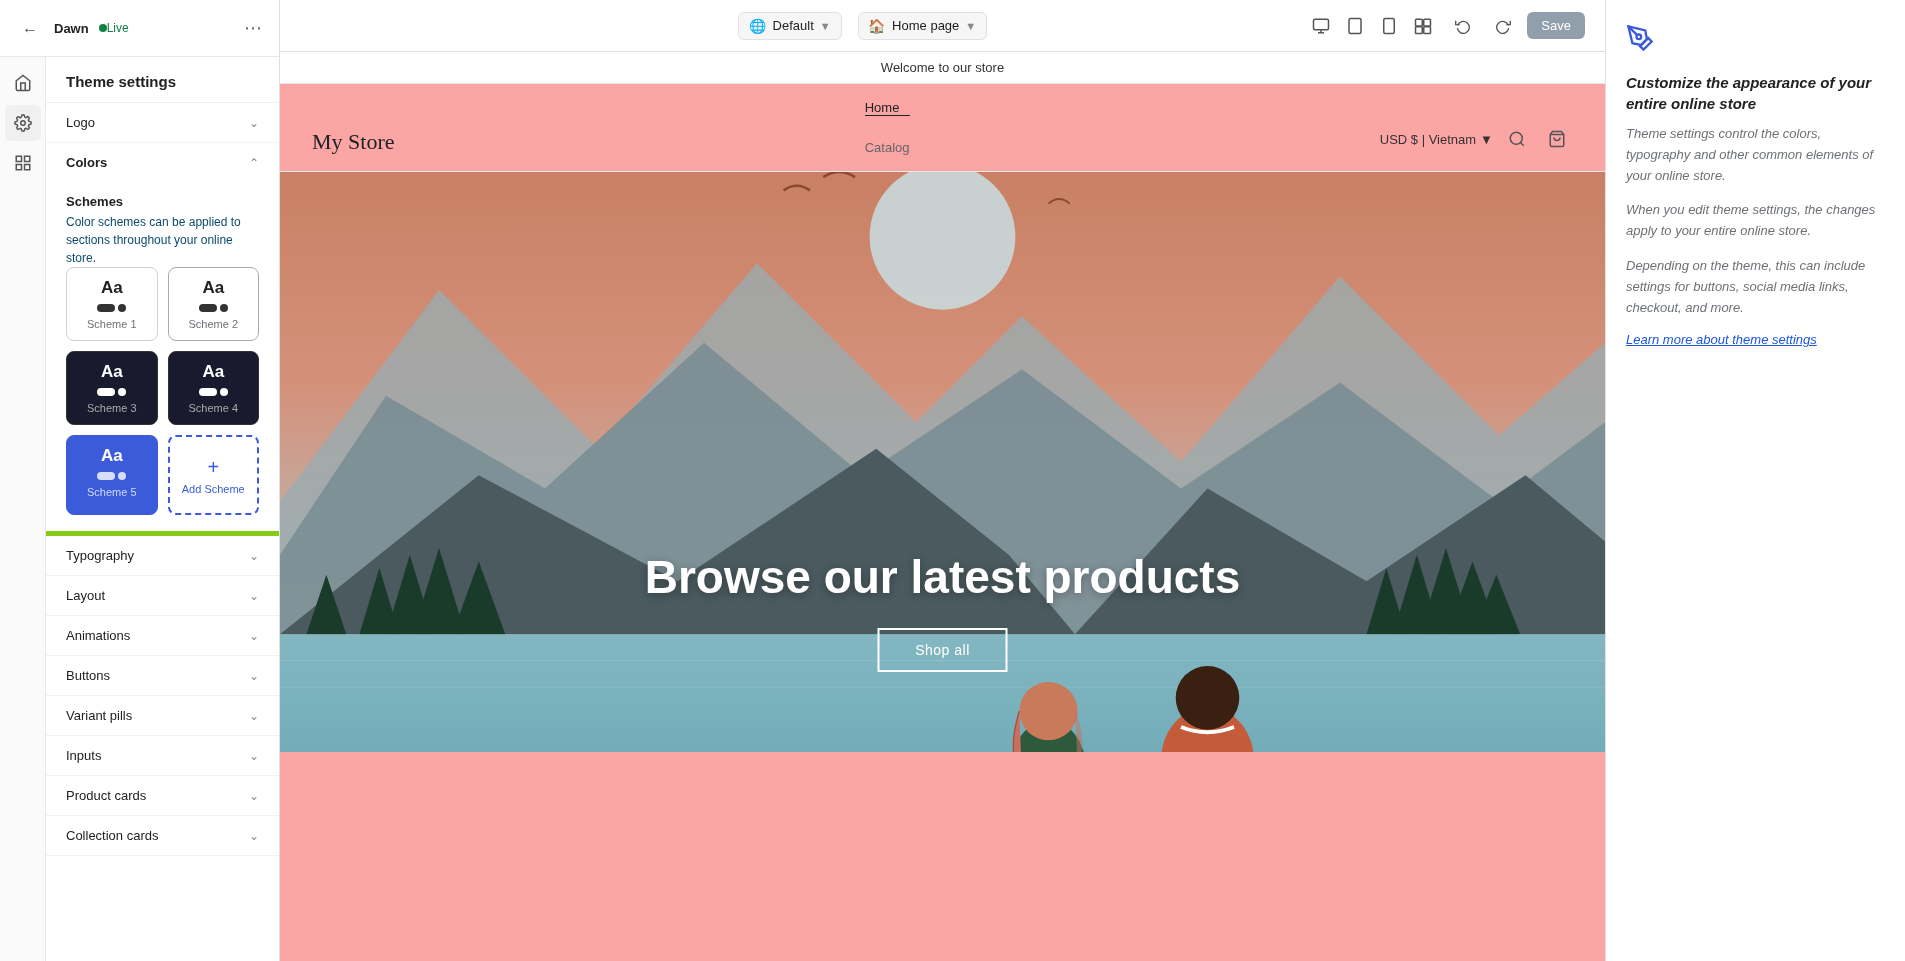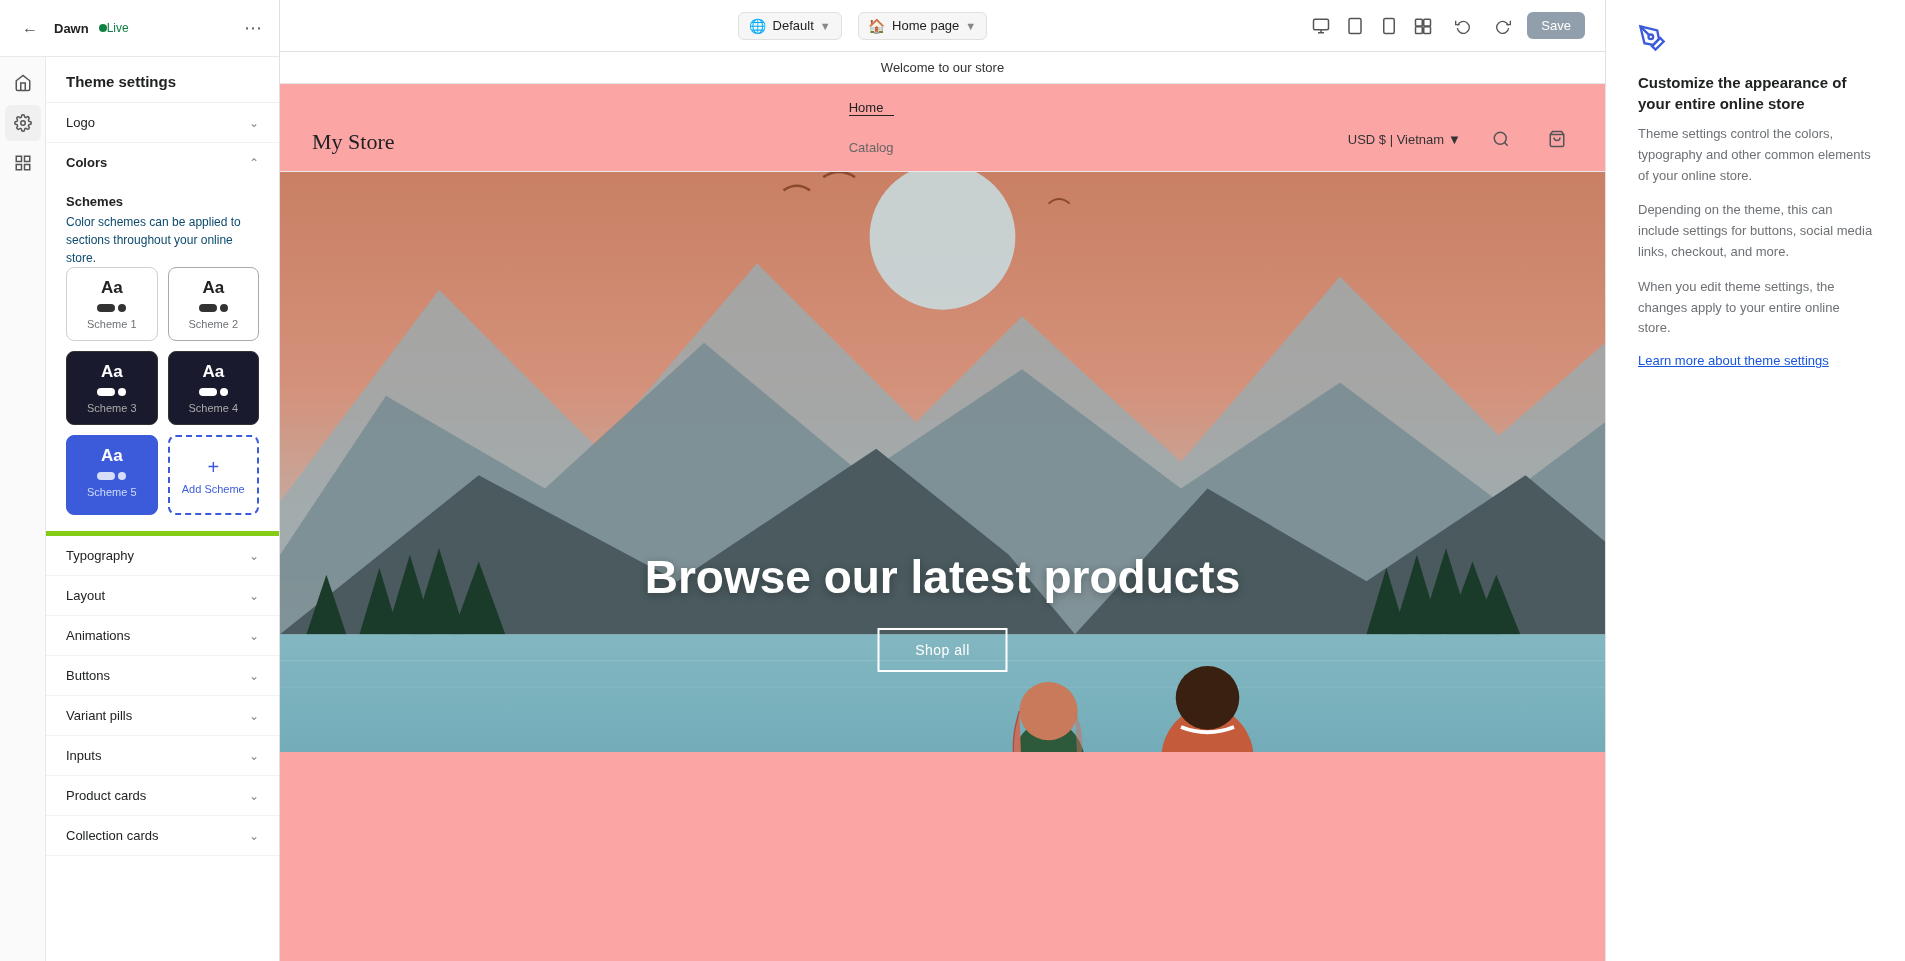--- a/index.html
+++ b/index.html
@@ -339,21 +339,21 @@
       font-size: 13px;
       color: #202223;
       text-decoration: none;
       border-bottom: 1px solid #202223;
     }
     .nav-link.inactive { border-bottom: none; color: #666; }
 
     .store-actions {
       display: flex;
       align-items: center;
-      gap: 24px;
+      gap: 8px;
       font-size: 13px;
       color: #333;
     }
     .currency-selector {
       display: flex; align-items: center; gap: 4px; cursor: pointer;
     }
 
     
     .hero-section {
       position: relative;
@@ -397,22 +397,23 @@
       cursor: pointer;
       letter-spacing: 0.5px;
     }
 
     
     .right-panel {
       width: 300px;
       min-width: 300px;
       background: #fff;
       border-left: 1px solid #e0e0e0;
-      padding: 24px 32px;
+      padding: 24px 20px;
       overflow-y: auto;
+      font-style: italic;
     }
 
     .panel-icon {
       font-size: 24px;
       color: #3b5bdb;
       margin-bottom: 14px;
     }
 
     .panel-title {
       font-size: 15px;
@@ -772,16 +773,16 @@
   <div class="panel-icon">
     <svg width="28" height="28" viewBox="0 0 24 24" fill="none" stroke="#3b5bdb" stroke-width="2">
         <path d="M12 19l7-7 3 3-7 7-3-3z"></path>
         <path d="M18 13l-1.5-7.5L2 2l3.5 14.5L13 18l5-5z"></path>
         <path d="M2 2l7.586 7.586"></path>
         <circle cx="11" cy="11" r="2"></circle>
       </svg>
   </div>
   <div class="panel-title">Customize the appearance of your entire online store</div>
   <div class="panel-body">Theme settings control the colors, typography and other common elements of your online store.</div>
+  <div class="panel-body">When you edit theme settings, the changes apply to your entire online store.</div>
   <div class="panel-body">Depending on the theme, this can include settings for buttons, social media links, checkout, and more.</div>
-  <div class="panel-body">When you edit theme settings, the changes apply to your entire online store.</div>
   <a class="panel-link">Learn more about theme settings</a>
 </div>
 
 </body></html>

